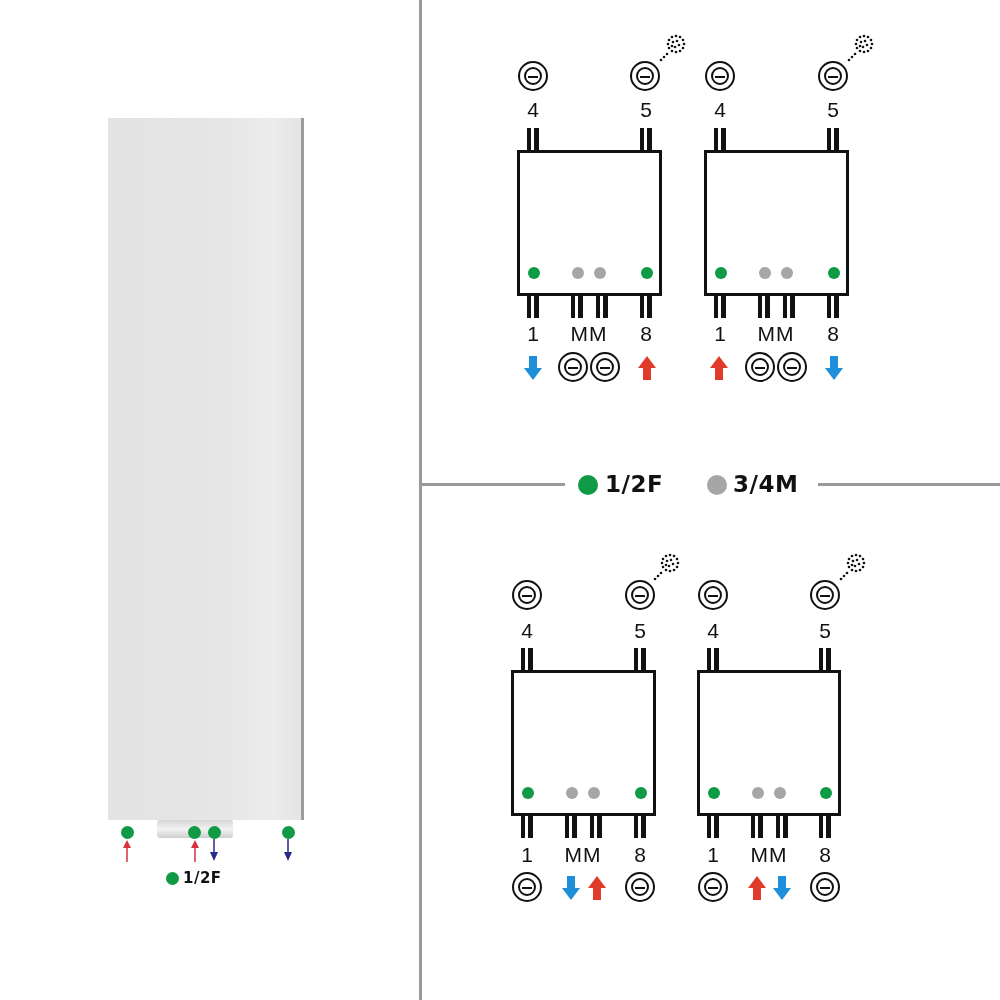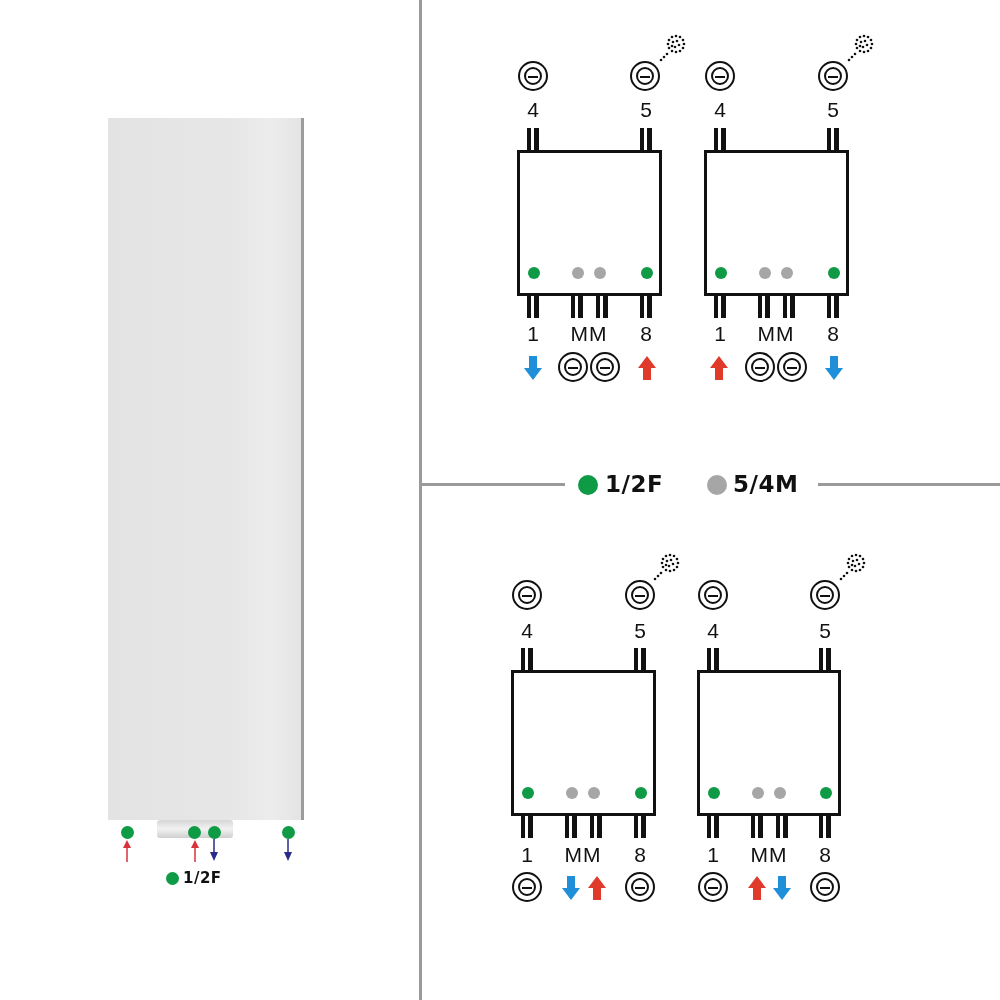--- a/index.html
+++ b/index.html
@@ -57,21 +57,21 @@
     <line x1="5" y1="0" x2="5" y2="16" stroke="#2a2a8a" stroke-width="1.5"></line>
     <polygon points="1,13 5,22 9,13" fill="#2a2a8a"></polygon>
   </svg>
 
 <div class="dot green" style="left:166px; top:872px; width:13px; height:13px;"></div>
 <div class="legend-text small-legend" style="left:183px; top:869px;">1/2F</div>
 
 <div class="dot green" style="left:578px; top:475px; width:20px; height:20px;"></div>
 <div class="legend-text" style="left:605px; top:471px;">1/2F</div>
 <div class="dot gray" style="left:707px; top:475px; width:20px; height:20px;"></div>
-<div class="legend-text" style="left:733px; top:471px;">5/4M</div>
+<div class="legend-text" style="left:733px; top:471px;">3/4M</div>
 
 <div>
   <div class="plug" style="left:518px; top:61px;"></div>
   <div class="plug" style="left:630px; top:61px;"></div>
   <svg class="vent" style="left:658px; top:33px; width:30px; height:36px;" viewBox="0 0 30 36">
     <g fill="#111">
         <circle cx="14" cy="4" r="1.3"></circle>
         <circle cx="18" cy="3" r="1.3"></circle>
         <circle cx="22" cy="4" r="1.3"></circle>
         <circle cx="25" cy="7" r="1.3"></circle>

